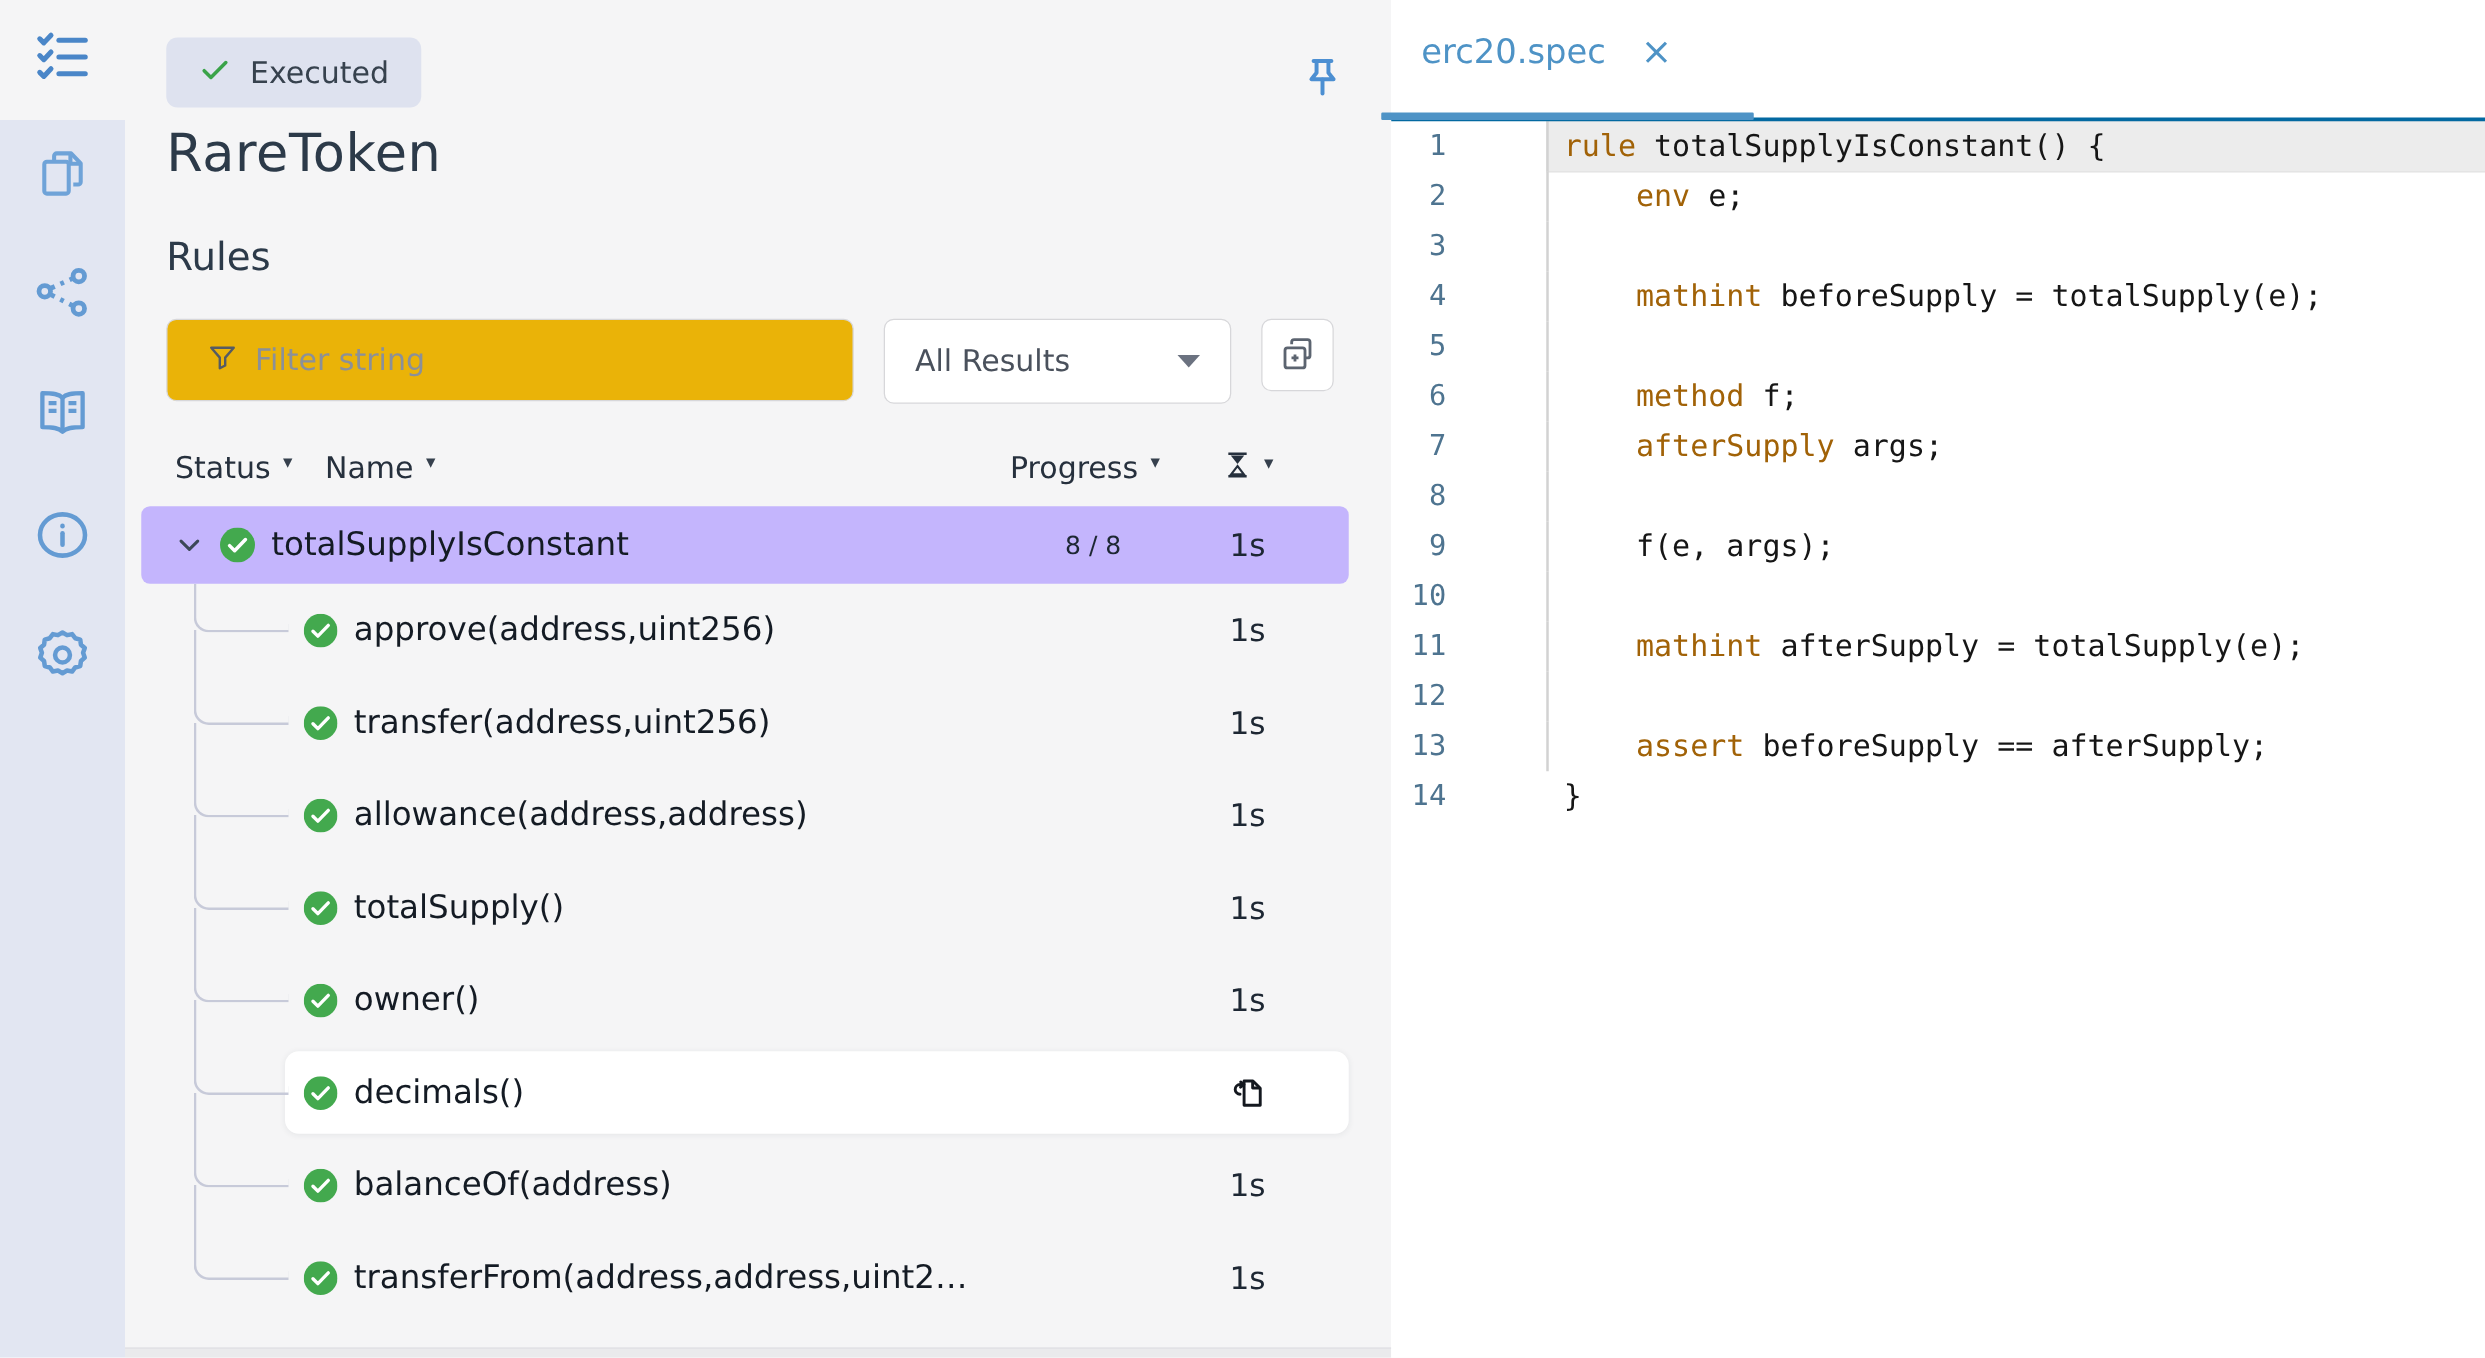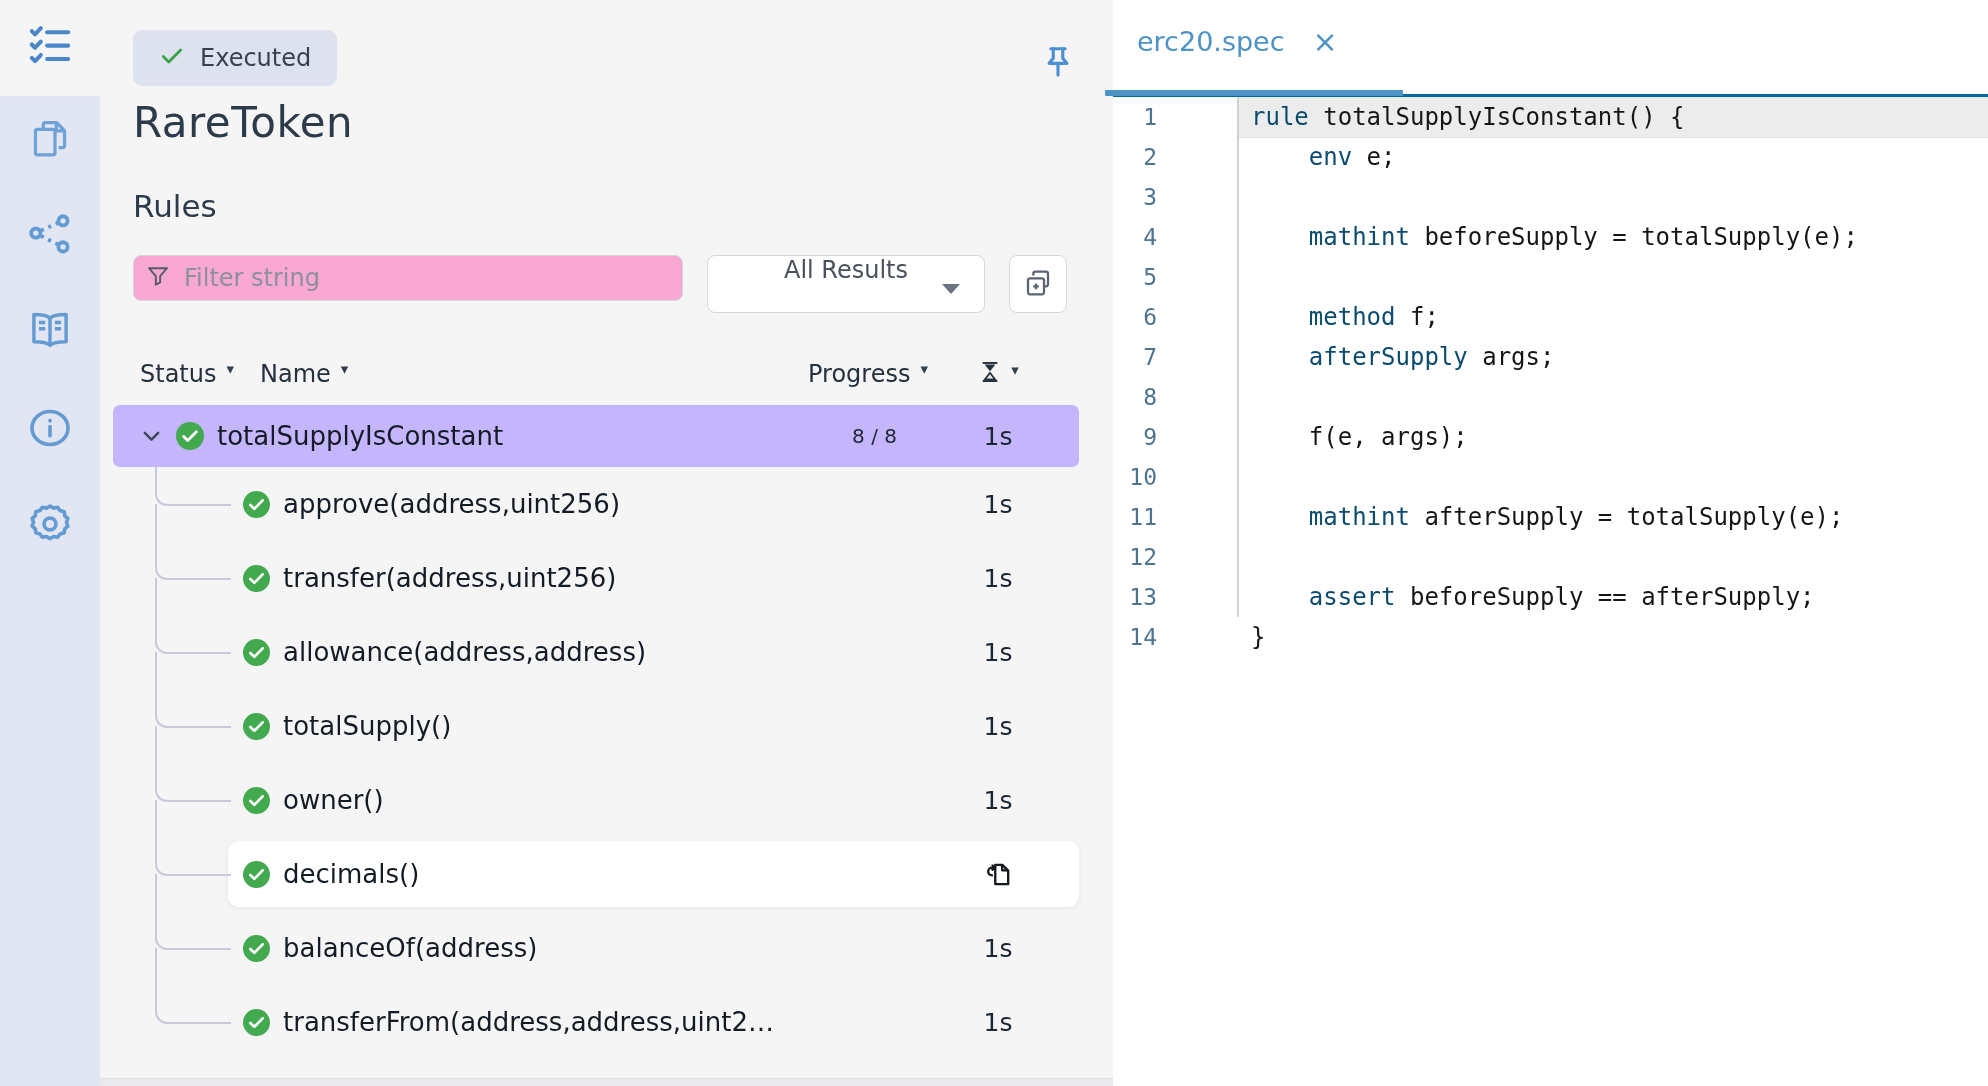--- a/index.html
+++ b/index.html
@@ -21,27 +21,27 @@
   #status-badge .txt { font-size:24px; color:#37424e; }
 
   #pin-btn { position:absolute; left:936px; top:42px; width:44px; height:44px; border:none;
              background:transparent; display:flex; align-items:center; justify-content:center; cursor:pointer; }
 
   #page-title { position:absolute; left:33px; top:98px; font-size:42px; font-weight:500;
                 color:#2c3a49; letter-spacing:.5px; }
   #section-title { position:absolute; left:33px; top:188px; font-size:31px; font-weight:500; color:#2c3a49; }
 
   #controls { position:absolute; left:33px; top:255px; display:flex; gap:24px; }
-  #filter-box { width:550px; height:46px; background:#f9a8d4; border:1px solid #d7d7da; border-radius:8px;
-                display:flex; align-items:center; padding:0 12px; gap:14px; }
+  #filter-box { width:550px; height:66px; background:#eab308; border:1px solid #d7d7da; border-radius:8px;
+                display:flex; align-items:center; padding:0 32px; gap:14px; }
   #filter-input { border:none; outline:none; flex:1; font-size:24px; color:#30363f;
                   font-family:inherit; background:transparent; }
   #filter-input::placeholder { color:#8b9099; }
-  #results-select { width:278px; height:58px; background:#fff; border:1px solid #d7d7da; border-radius:8px;
-                    display:flex; align-items:center; padding:0 24px; cursor:pointer;flex-direction:column; }
+  #results-select { width:278px; height:68px; background:#fff; border:1px solid #d7d7da; border-radius:8px;
+                    display:flex; align-items:center; padding:0 24px; cursor:pointer; }
   #results-select .val { font-size:24px; color:#4a515c; }
   .caret-down { margin-left:auto; width:0; height:0; border-left:9px solid transparent;
                 border-right:9px solid transparent; border-top:10px solid #6b7280; }
   #layout-btn { width:58px; height:58px; background:#fff; border:1px solid #d7d7da; border-radius:8px;
                 display:flex; align-items:center; justify-content:center; cursor:pointer; }
 
   #table-header { position:absolute; left:33px; top:352px; width:947px; height:44px;
                   display:flex; align-items:center; padding-right:16px; }
   .hlabel { font-size:24px; color:#26303d; }
   .sort-caret { font-size:15px; color:#36404d; margin-left:10px; }
@@ -90,21 +90,21 @@
   #tab-underline { position:absolute; left:-8px; bottom:-2px; width:298px; height:6px;
                    background:#4e93c6; border-radius:1px; }
 
   #editor-body { font-family:"DejaVu Sans Mono","Liberation Mono",monospace; }
   .crow { display:flex; height:40px; line-height:40px; }
   .gut { width:124px; padding-right:80px; text-align:right; font-size:23px; color:#4e7490; flex:none; }
   .cline { flex:1; border-left:2px solid transparent; padding-left:12px; font-size:24px;
            color:#161616; white-space:pre; }
   .cline.guide { border-left-color:#d2d2d2; }
   .cline.active { background:#ececec; box-shadow:0 -1px 0 #e2e2e2, 0 1px 0 #e2e2e2; }
-  .kw { color:#0c4a6e; }
+  .kw { color:#a16207; }
 </style>
 </head>
 <body>
 
 <nav id="rail">
   <div class="rail-item active" style="top:0">
     <span>
       <svg viewBox="0 0 24 24" width="44" height="44" fill="none" stroke="#4a86c8" stroke-width="2.1" stroke-linecap="round" stroke-linejoin="round">
         <path d="M2.5 4.2l1.7 1.7 3-3.2"></path>
           <path d="M10.5 4.8h11"></path>

